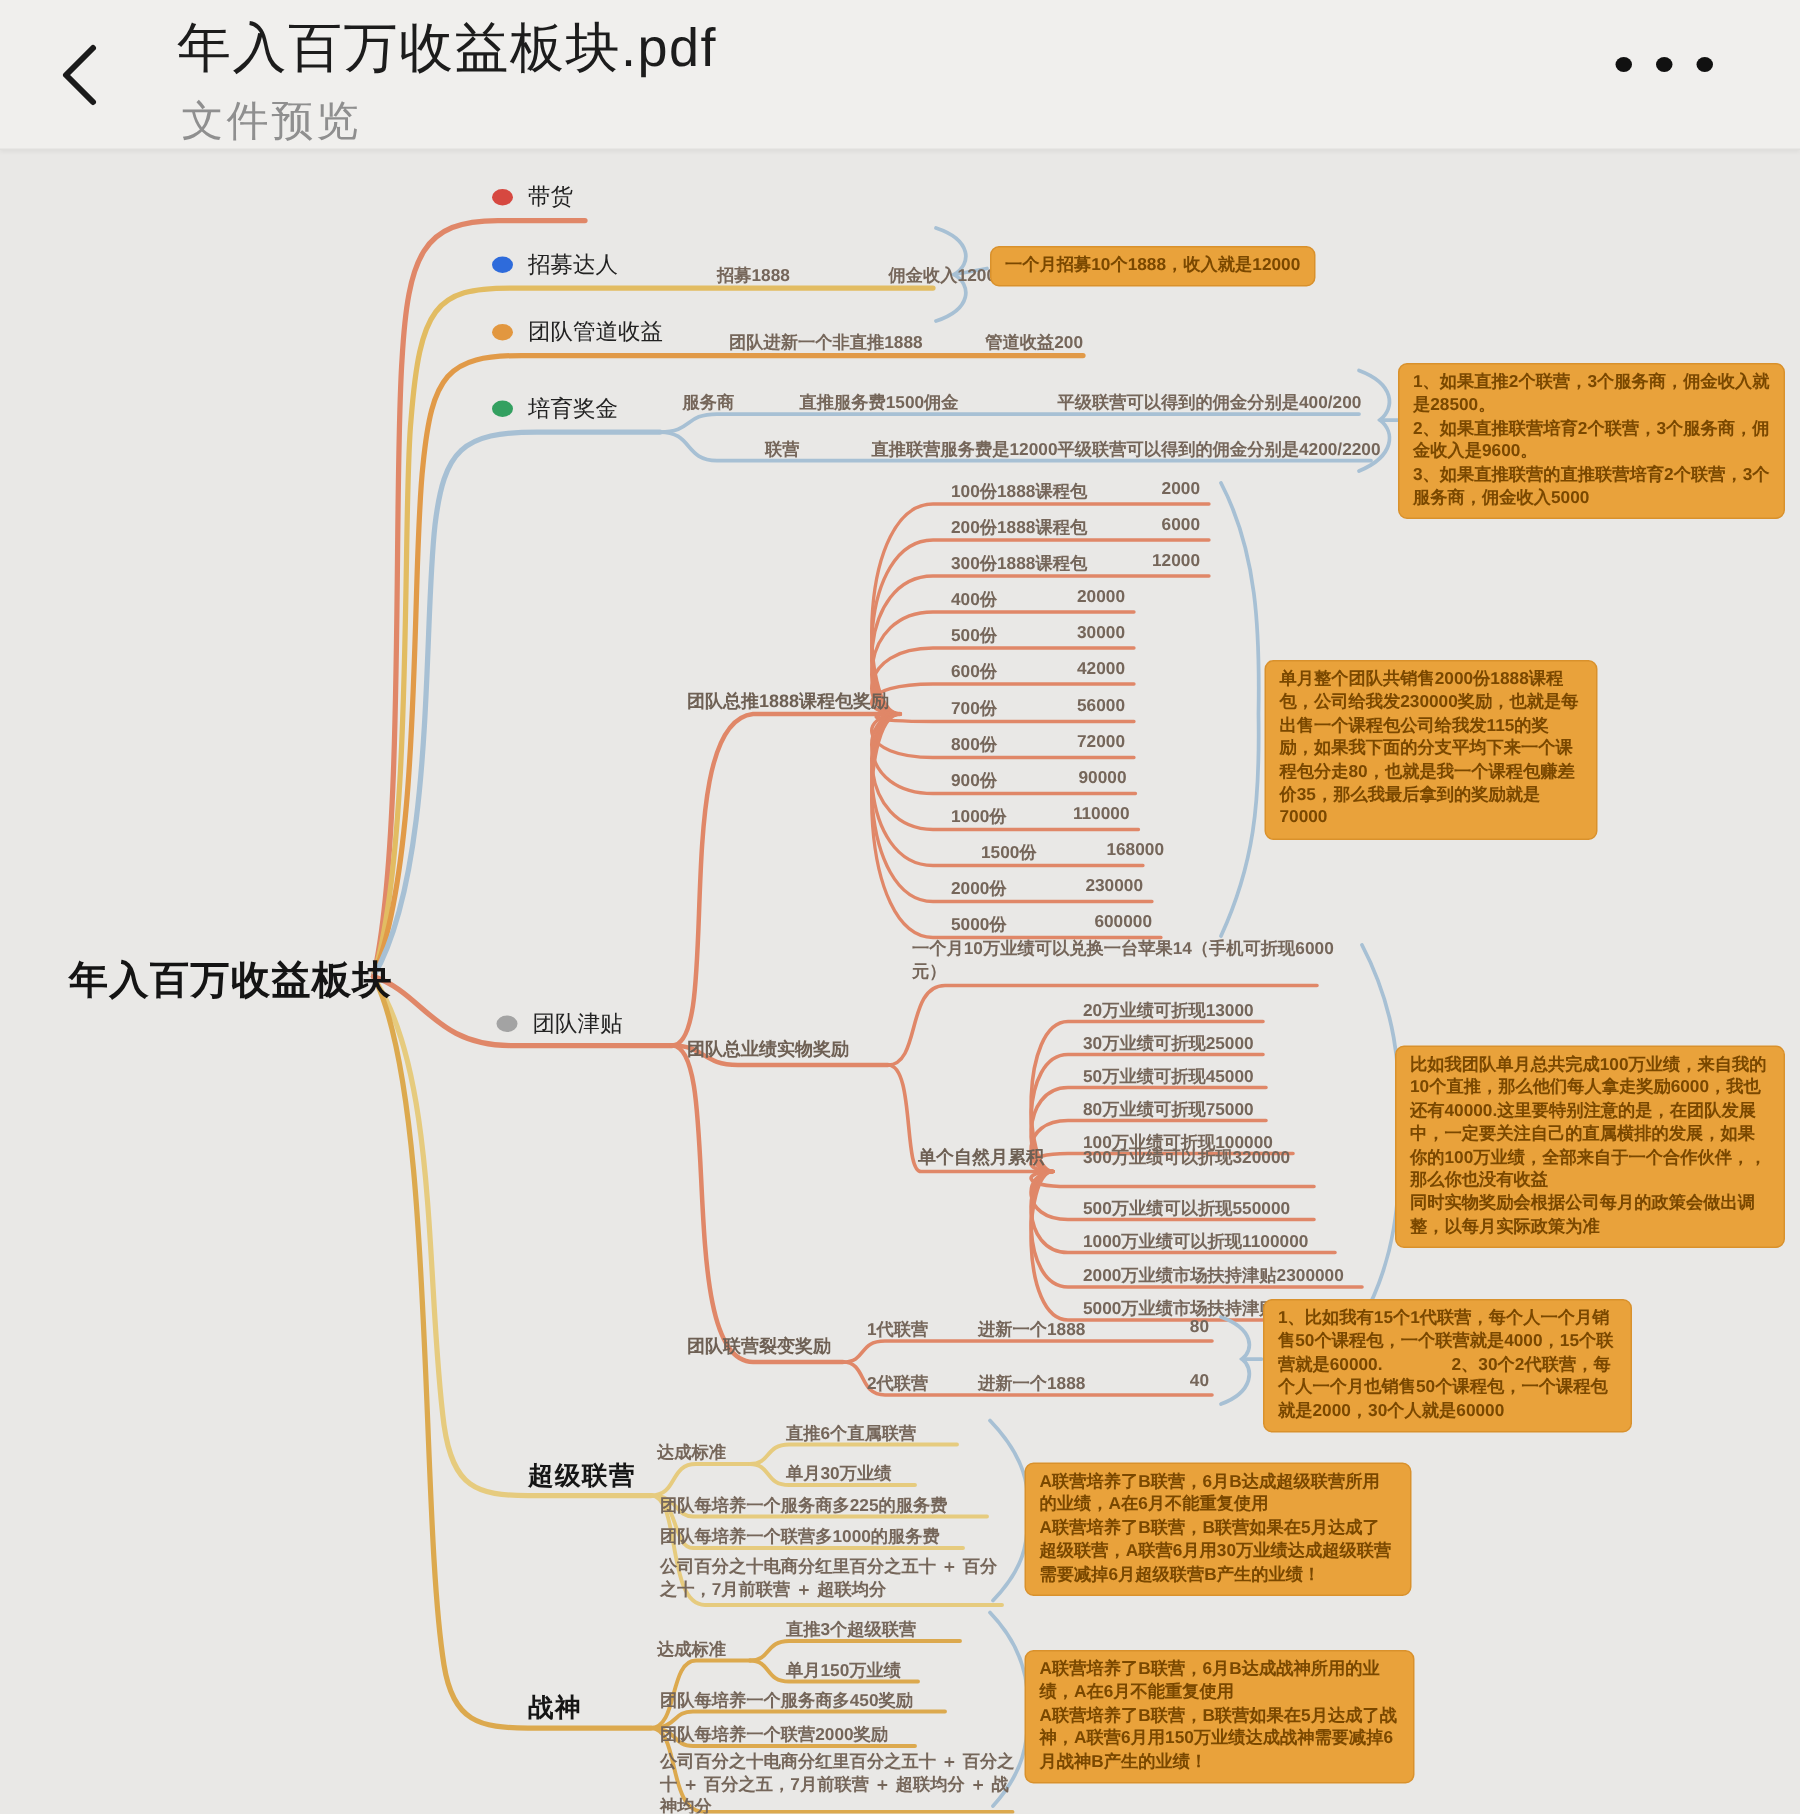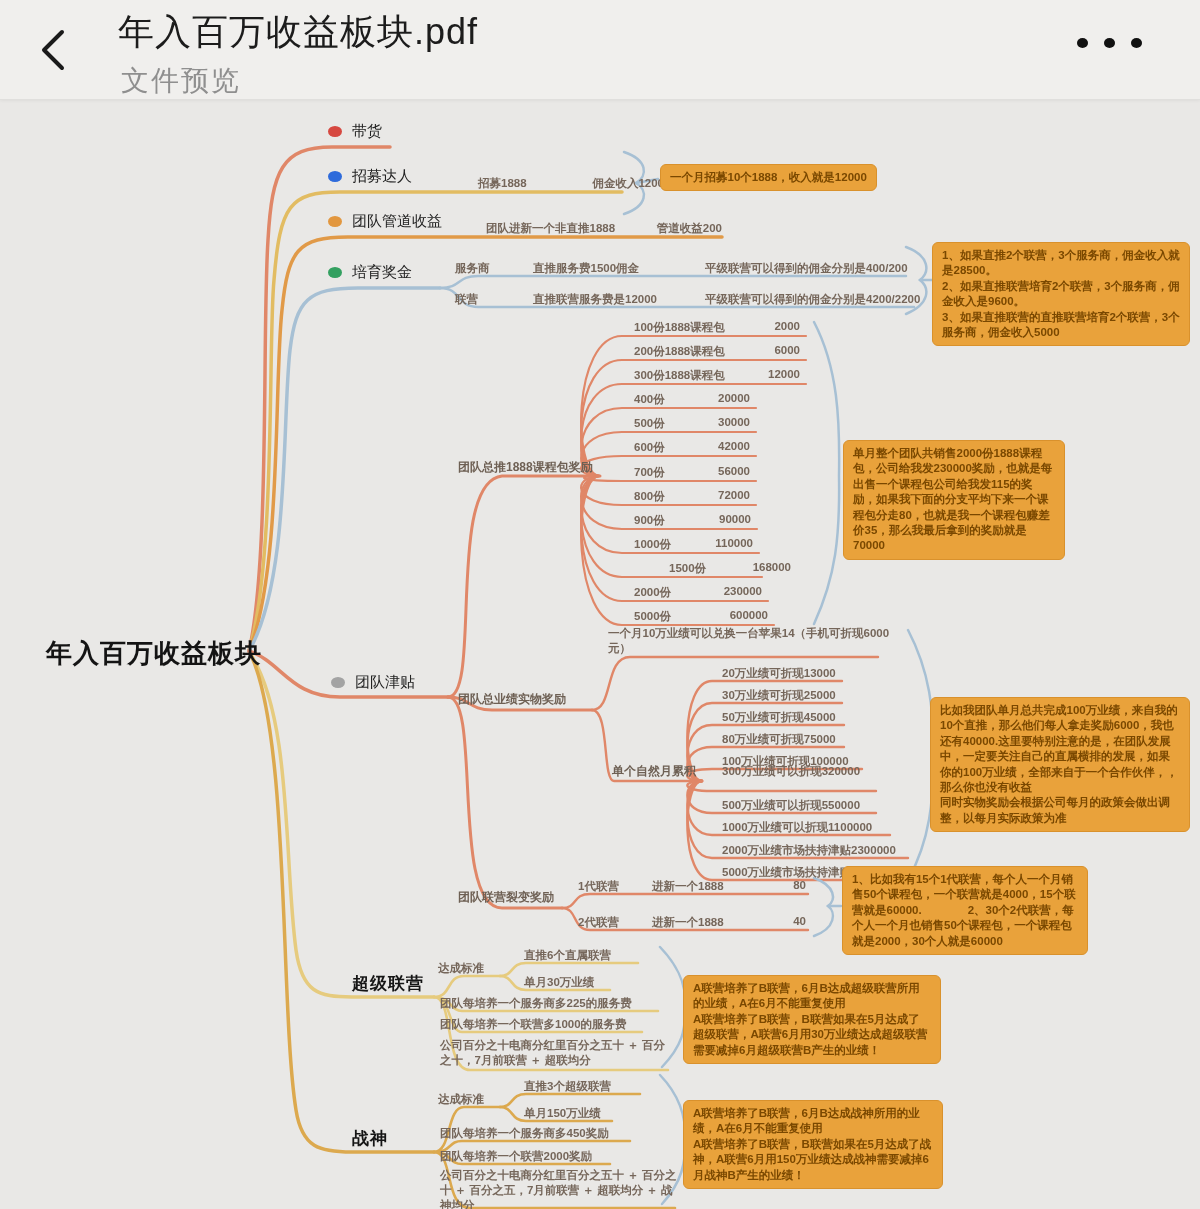--- a/index.html
+++ b/index.html
@@ -166,21 +166,21 @@
     <span>管道收益200</span>
   </div>
 
   <span class="dotb dot-green" style="left:328px; top:267px;"></span>
   <div class="nd b-label" style="left:352px; top:263px;">培育奖金</div>
   <div class="nd leaf rowgrid" style="left:455px; top:261px; width:452px; grid-template-columns:78px 172px 1fr;">
     <span>服务商</span>
     <span>直推服务费1500佣金</span>
     <span>平级联营可以得到的佣金分别是400/200</span>
   </div>
-  <div class="nd leaf rowgrid" style="left:455px; top:292px; width:460px; grid-template-columns:78px 172px 1fr;">
+  <div class="nd leaf rowgrid" style="left:455px; top:292px; width:460px; grid-template-columns:78px 172px 1fr;text-align:right;">
     <span>联营</span>
     <span>直推联营服务费是12000</span>
     <span>平级联营可以得到的佣金分别是4200/2200</span>
   </div>
   <div class="note" style="left:932px; top:242px; width:258px;">1、如果直推2个联营，3个服务商，佣金收入就是28500。
 2、如果直推联营培育2个联营，3个服务商，佣金收入是9600。
 3、如果直推联营的直推联营培育2个联营，3个服务商，佣金收入5000</div>
 
   <span class="dotb dot-gray" style="left:331px; top:677px;"></span>
   <div class="nd b-label" style="left:355px; top:673px;">团队津贴</div>
@@ -219,21 +219,21 @@
       <span>72000</span>
     </div>
   <div class="nd leaf rowflex" style="left:634px; top:513px; width:117px;">
       <span>900份</span>
       <span>90000</span>
     </div>
   <div class="nd leaf rowflex" style="left:634px; top:537px; width:119px;">
       <span>1000份</span>
       <span>110000</span>
     </div>
-  <div class="nd leaf rowflex" style="left:669px; top:561px; width:122px;gap:15px;">
+  <div class="nd leaf rowflex" style="left:654px; top:561px; width:122px;gap:15px;">
       <span>1500份</span>
       <span>168000</span>
     </div>
   <div class="nd leaf rowflex" style="left:634px; top:585px; width:128px;">
       <span>2000份</span>
       <span>230000</span>
     </div>
   <div class="nd leaf rowflex" style="left:634px; top:609px; width:134px;">
       <span>5000份</span>
       <span>600000</span>

